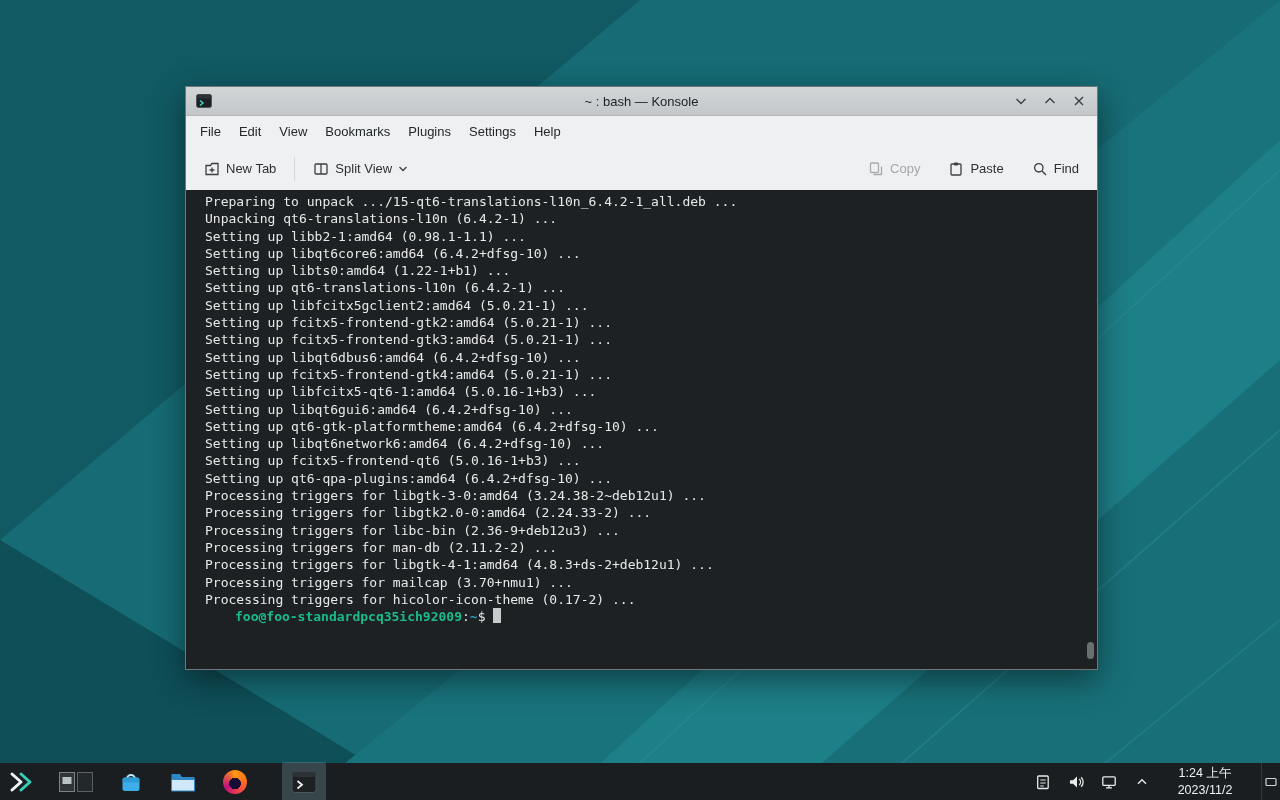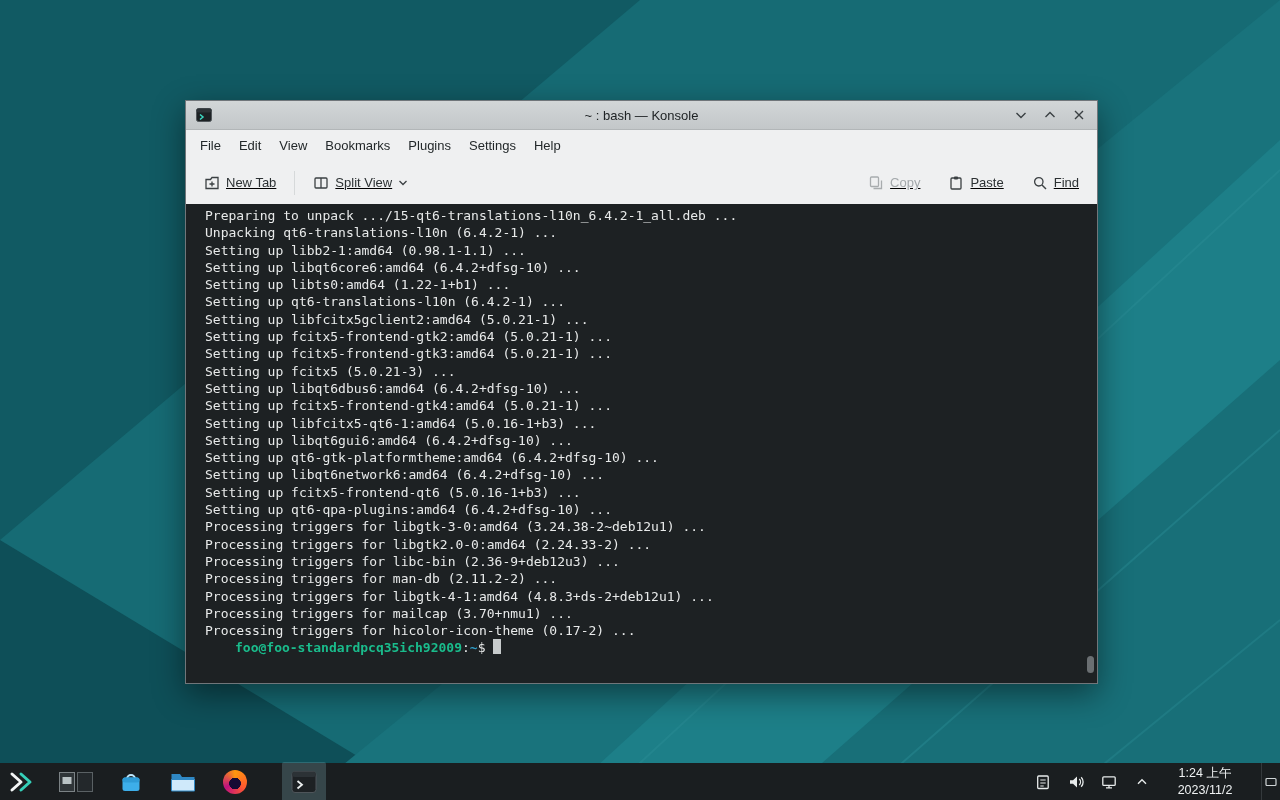--- a/index.html
+++ b/index.html
@@ -1,34 +1,34 @@
 <!DOCTYPE html>
 <html style="--terminal-bg: #1d2123; --terminal-fg: #e8eaea; --prompt-user: #1abc8c; --prompt-path: #2f9ec9; --titlebar-bg: #d2d6d7; --chrome-bg: #eff0f1; --taskbar-bg: #1a1e20; --wallpaper-teal: #166b74; --accent-blue: #3daee9;"><head>
 <meta charset="utf-8">
 <style>
   html,body{margin:0;padding:0;}
   body{width:1280px;height:800px;overflow:hidden;font-family:"Liberation Sans",sans-serif;}
   .desktop{position:relative;width:1280px;height:800px;overflow:hidden;background:var(--wallpaper-teal,#166b74);}
   .wallpaper{position:absolute;inset:0;display:block;}
 
   
-  .window{position:absolute;left:185px;top:100px;width:911px;height:582px;display:flex;flex-direction:column;
+  .window{position:absolute;left:185px;top:86px;width:911px;height:582px;display:flex;flex-direction:column;
           background:var(--chrome-bg,#eff0f1);border:1px solid #70767a;box-shadow:0 10px 30px rgba(0,0,0,.45);}
   .titlebar{height:28px;flex:0 0 28px;background:linear-gradient(var(--titlebar-bg,#d2d6d7),#c3c7c9);
             display:flex;align-items:center;padding:0 10px;position:relative;border-bottom:1px solid #b2b6b8;}
   .title{position:absolute;left:0;right:0;text-align:center;font-size:13px;color:#202426;pointer-events:none;}
   .app-mini-icon{width:16px;height:16px;}
   .win-controls{margin-left:auto;display:flex;align-items:center;gap:13px;z-index:2;}
   .win-btn{background:none;border:none;padding:0;width:16px;height:16px;cursor:default;display:flex;align-items:center;justify-content:center;}
   .win-btn svg{display:block;}
 
   .menubar{height:31px;flex:0 0 31px;background:var(--chrome-bg,#eff0f1);display:flex;align-items:center;padding:0 5px;}
   .menu-item{padding:6px 9px;font-size:13px;color:#23282a;border-radius:3px;text-align:center;}
 
-  .toolbar{height:43px;flex:0 0 43px;background:var(--chrome-bg,#eff0f1);display:flex;align-items:center;padding:0 10px;text-decoration:underline;}
+  .toolbar{height:43px;flex:0 0 43px;background:var(--chrome-bg,#eff0f1);display:flex;align-items:center;padding:0 10px;}
   .tbtn{display:flex;align-items:center;gap:6px;font-size:13px;color:#2c3133;padding:7px 8px;border-radius:3px;background:none;border:none;}
   .tbtn svg{display:block;}
   .tbtn.disabled{color:#a3a8ab;}
   .tb-sep{width:1px;height:24px;background:#d6d9da;margin:0 10px;}
   .toolbar-right{margin-left:auto;display:flex;align-items:center;gap:12px;}
 
   .terminal{flex:1 1 auto;background:var(--terminal-bg,#1d2123);color:var(--terminal-fg,#e8eaea);
             position:relative;padding:3px 12px 0 19px;font-family:"DejaVu Sans Mono",monospace;
             font-size:13px;line-height:17.3px;overflow:hidden;}
   .term-line,.prompt-line{white-space:pre;}
@@ -156,21 +156,20 @@
       <div>
           <div class="term-line">Preparing to unpack .../15-qt6-translations-l10n_6.4.2-1_all.deb ...</div>
           <div class="term-line">Unpacking qt6-translations-l10n (6.4.2-1) ...</div>
           <div class="term-line">Setting up libb2-1:amd64 (0.98.1-1.1) ...</div>
           <div class="term-line">Setting up libqt6core6:amd64 (6.4.2+dfsg-10) ...</div>
           <div class="term-line">Setting up libts0:amd64 (1.22-1+b1) ...</div>
           <div class="term-line">Setting up qt6-translations-l10n (6.4.2-1) ...</div>
           <div class="term-line">Setting up libfcitx5gclient2:amd64 (5.0.21-1) ...</div>
           <div class="term-line">Setting up fcitx5-frontend-gtk2:amd64 (5.0.21-1) ...</div>
           <div class="term-line">Setting up fcitx5-frontend-gtk3:amd64 (5.0.21-1) ...</div>
-          <div class="term-line">Setting up fcitx5 (5.0.21-3) ...</div>
           <div class="term-line">Setting up libqt6dbus6:amd64 (6.4.2+dfsg-10) ...</div>
           <div class="term-line">Setting up fcitx5-frontend-gtk4:amd64 (5.0.21-1) ...</div>
           <div class="term-line">Setting up libfcitx5-qt6-1:amd64 (5.0.16-1+b3) ...</div>
           <div class="term-line">Setting up libqt6gui6:amd64 (6.4.2+dfsg-10) ...</div>
           <div class="term-line">Setting up qt6-gtk-platformtheme:amd64 (6.4.2+dfsg-10) ...</div>
           <div class="term-line">Setting up libqt6network6:amd64 (6.4.2+dfsg-10) ...</div>
           <div class="term-line">Setting up fcitx5-frontend-qt6 (5.0.16-1+b3) ...</div>
           <div class="term-line">Setting up qt6-qpa-plugins:amd64 (6.4.2+dfsg-10) ...</div>
           <div class="term-line">Processing triggers for libgtk-3-0:amd64 (3.24.38-2~deb12u1) ...</div>
           <div class="term-line">Processing triggers for libgtk2.0-0:amd64 (2.24.33-2) ...</div>

